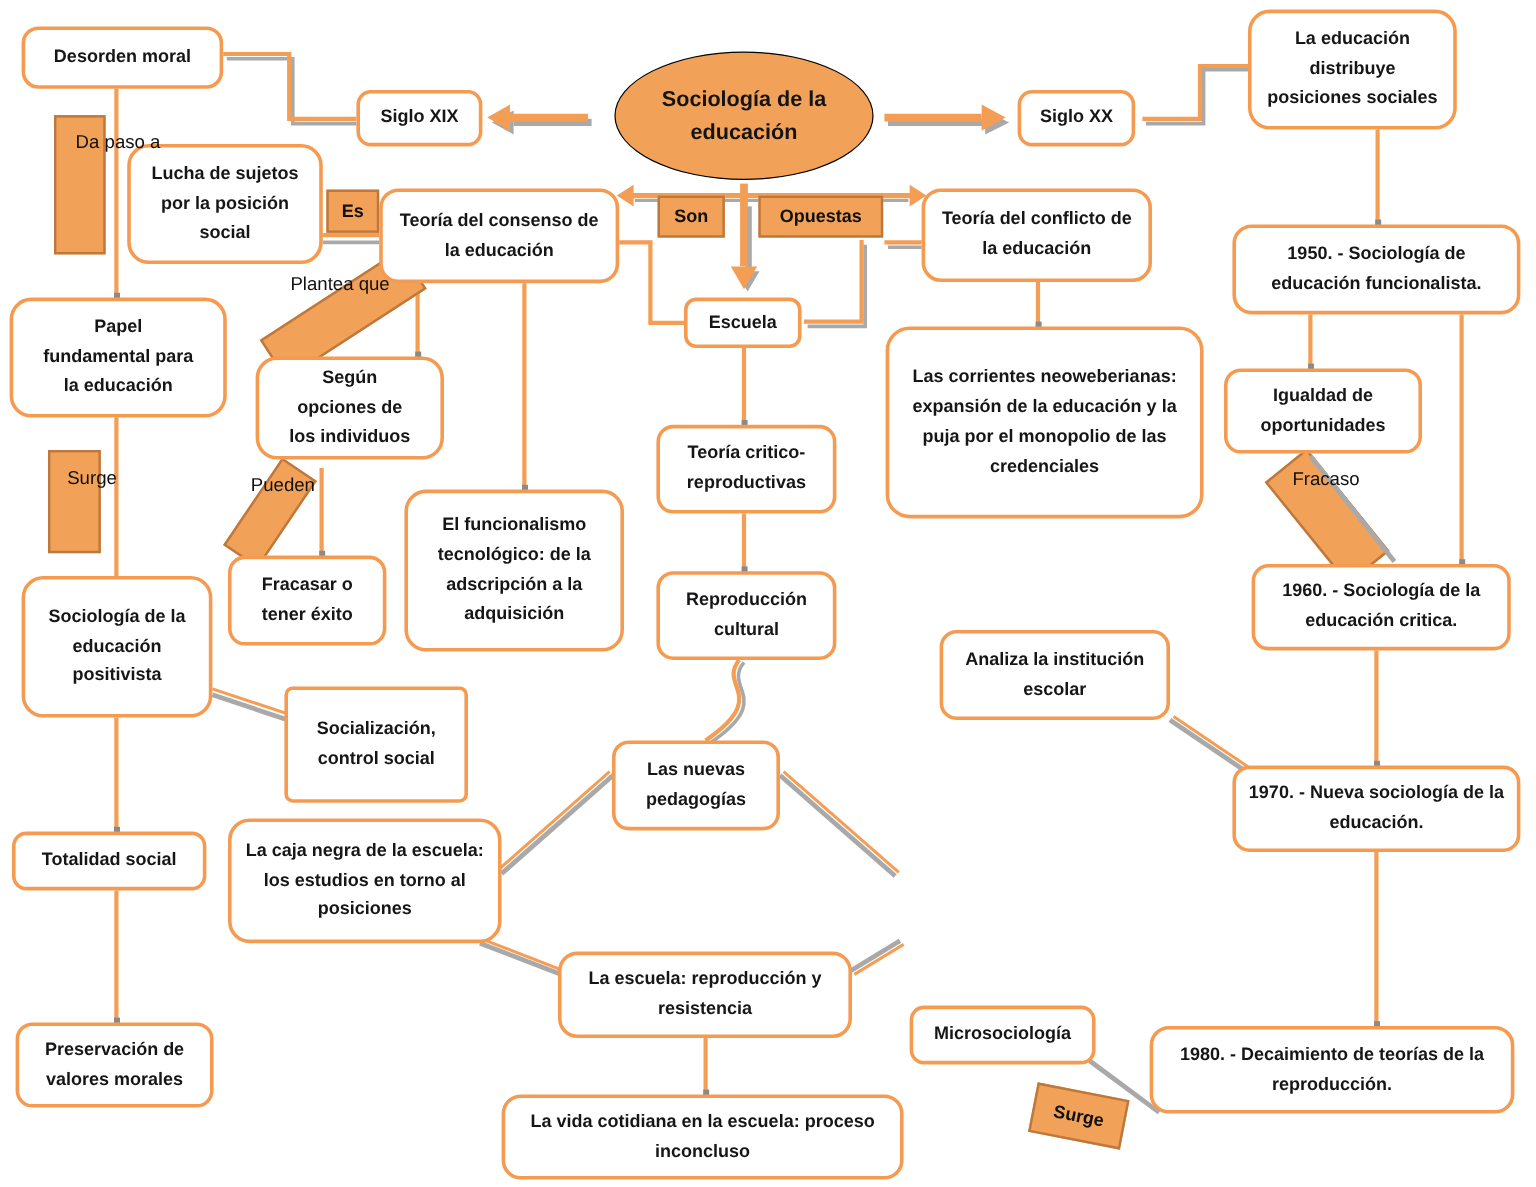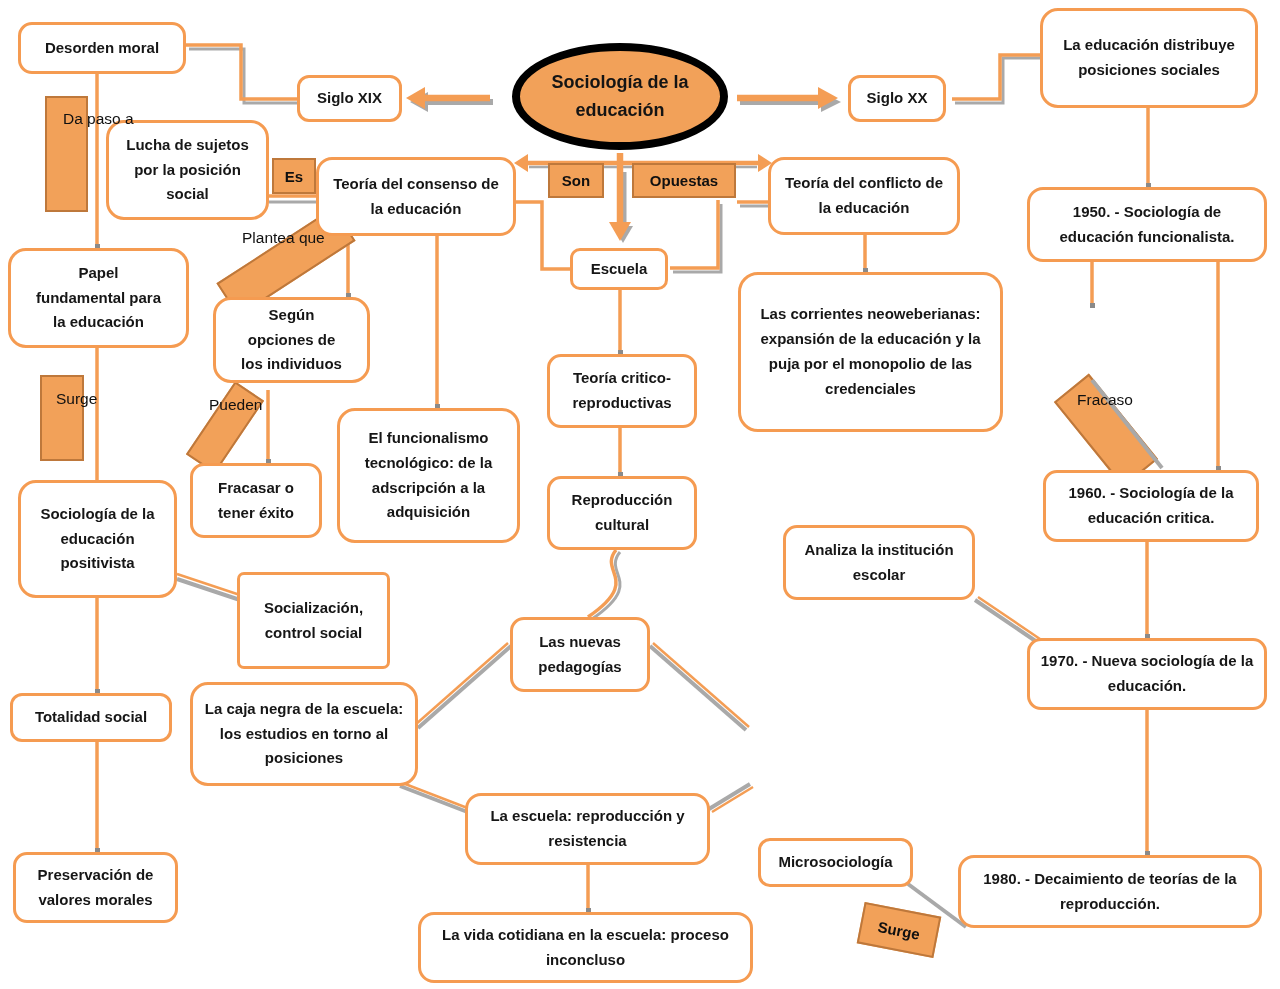--- a/index.html
+++ b/index.html
@@ -7,21 +7,21 @@
           font-family:"Liberation Sans","DejaVu Sans",sans-serif;}
   svg.layer{position:absolute;left:0;top:0;}
   .node{position:absolute;background:#ffffff;border:3.5px solid #F59B51;border-radius:16px;
         display:flex;align-items:center;justify-content:center;text-align:center;
         font-weight:bold;font-size:15px;line-height:1.66;color:#161616;box-sizing:border-box;
         padding:4px 10px;}
   .node span{display:inline-block;}
   .chip{position:absolute;background:#F2A159;border:2.5px solid #BE783B;
         display:flex;align-items:center;justify-content:center;text-align:center;
         font-weight:bold;font-size:15px;color:#101010;box-sizing:border-box;}
-  .ellipse{position:absolute;background:#F2A159;border:8px solid #000000;border-radius:50%;
+  .ellipse{position:absolute;background:#F2A159;border:1px solid #000000;border-radius:50%;
         display:flex;align-items:center;justify-content:center;text-align:center;
         font-weight:bold;font-size:18px;line-height:1.55;color:#141414;box-sizing:border-box;}
   .lbl{position:absolute;font-weight:normal;font-size:15.5px;color:#101010;white-space:nowrap;}
 </style>
 </head>
 <body>
 
 <div id="canvas">
 
   <svg class="layer" width="1280" height="989" viewBox="0 0 1280 989">
@@ -133,21 +133,21 @@
 
   <div class="node" style="left:18px;top:22px;width:168px;height:52px;border-radius:14px">
     <span>Desorden moral</span>
     </div>
   <div class="node" style="left:297px;top:75px;width:105px;height:47px;border-radius:12px">
     <span>Siglo XIX</span>
     </div>
   <div class="node" style="left:848px;top:75px;width:98px;height:47px;border-radius:12px">
     <span>Siglo XX</span>
     </div>
-  <div class="node" style="left:1040px;top:8px;width:218px;height:100px;border-radius:18px">
+  <div class="node" style="left:1040px;top:8px;width:174px;height:100px;border-radius:18px">
     <span>La educación distribuye posiciones sociales</span>
     </div>
   <div class="node" style="left:106px;top:120px;width:163px;height:100px;border-radius:18px">
     <span style="width:126px">Lucha de sujetos por la posición social</span>
     </div>
   <div class="node" style="left:316px;top:157px;width:200px;height:79px">
     <span>Teoría del consenso de la educación</span>
     </div>
   <div class="node" style="left:768px;top:157px;width:192px;height:78px">
     <span>Teoría del conflicto de la educación</span>
@@ -159,20 +159,23 @@
     <span style="width:132px">Papel fundamental para la educación</span>
     </div>
   <div class="node" style="left:213px;top:297px;width:157px;height:86px;border-radius:18px">
     <span style="width:106px">Según opciones de los individuos</span>
     </div>
   <div class="node" style="left:570px;top:248px;width:98px;height:42px;border-radius:10px">
     <span>Escuela</span>
     </div>
   <div class="node" style="left:738px;top:272px;width:265px;height:160px;border-radius:20px">
     <span>Las corrientes neoweberianas: expansión de la educación y la puja por el monopolio de las credenciales</span>
+    </div>
+  <div class="node" style="left:1020px;top:307px;width:165px;height:71px;border-radius:14px">
+    <span>Igualdad de oportunidades</span>
     </div>
   <div class="node" style="left:547px;top:354px;width:150px;height:74px;border-radius:14px">
     <span>Teoría critico-reproductivas</span>
     </div>
   <div class="node" style="left:337px;top:408px;width:183px;height:135px;border-radius:18px">
     <span>El funcionalismo tecnológico: de la adscripción a la adquisición</span>
     </div>
   <div class="node" style="left:190px;top:463px;width:132px;height:75px;border-radius:14px">
     <span>Fracasar o tener éxito</span>
     </div>

